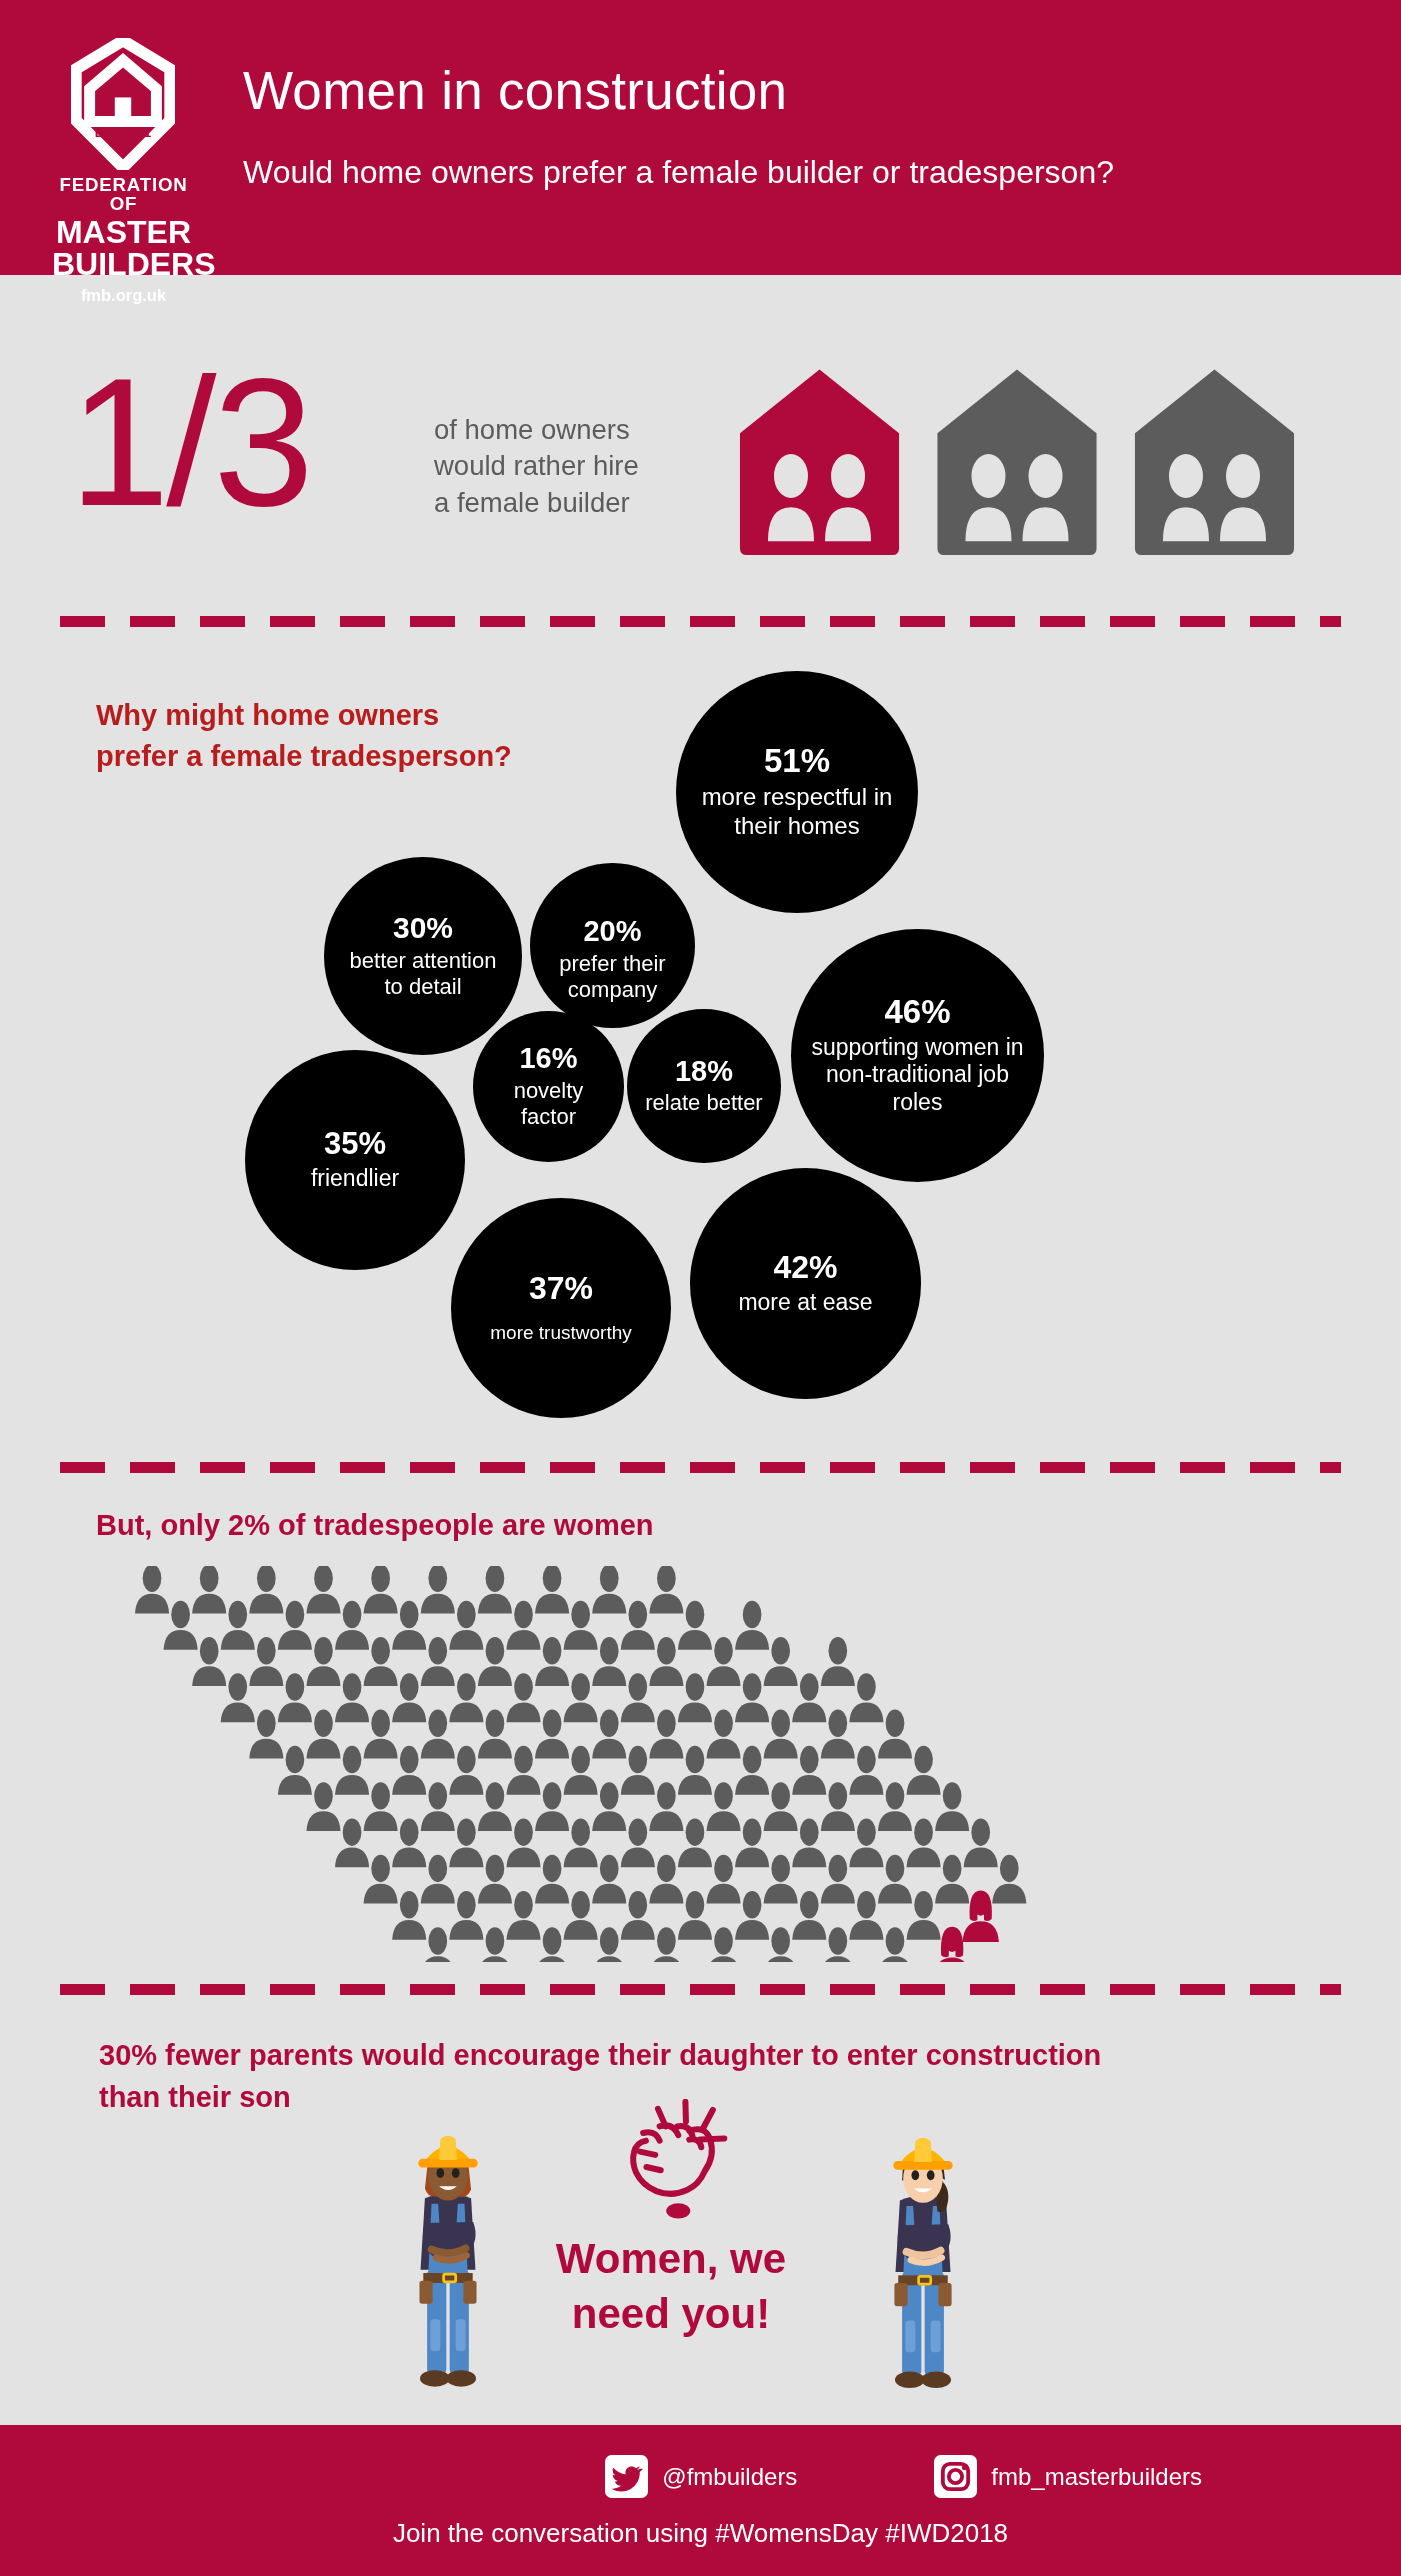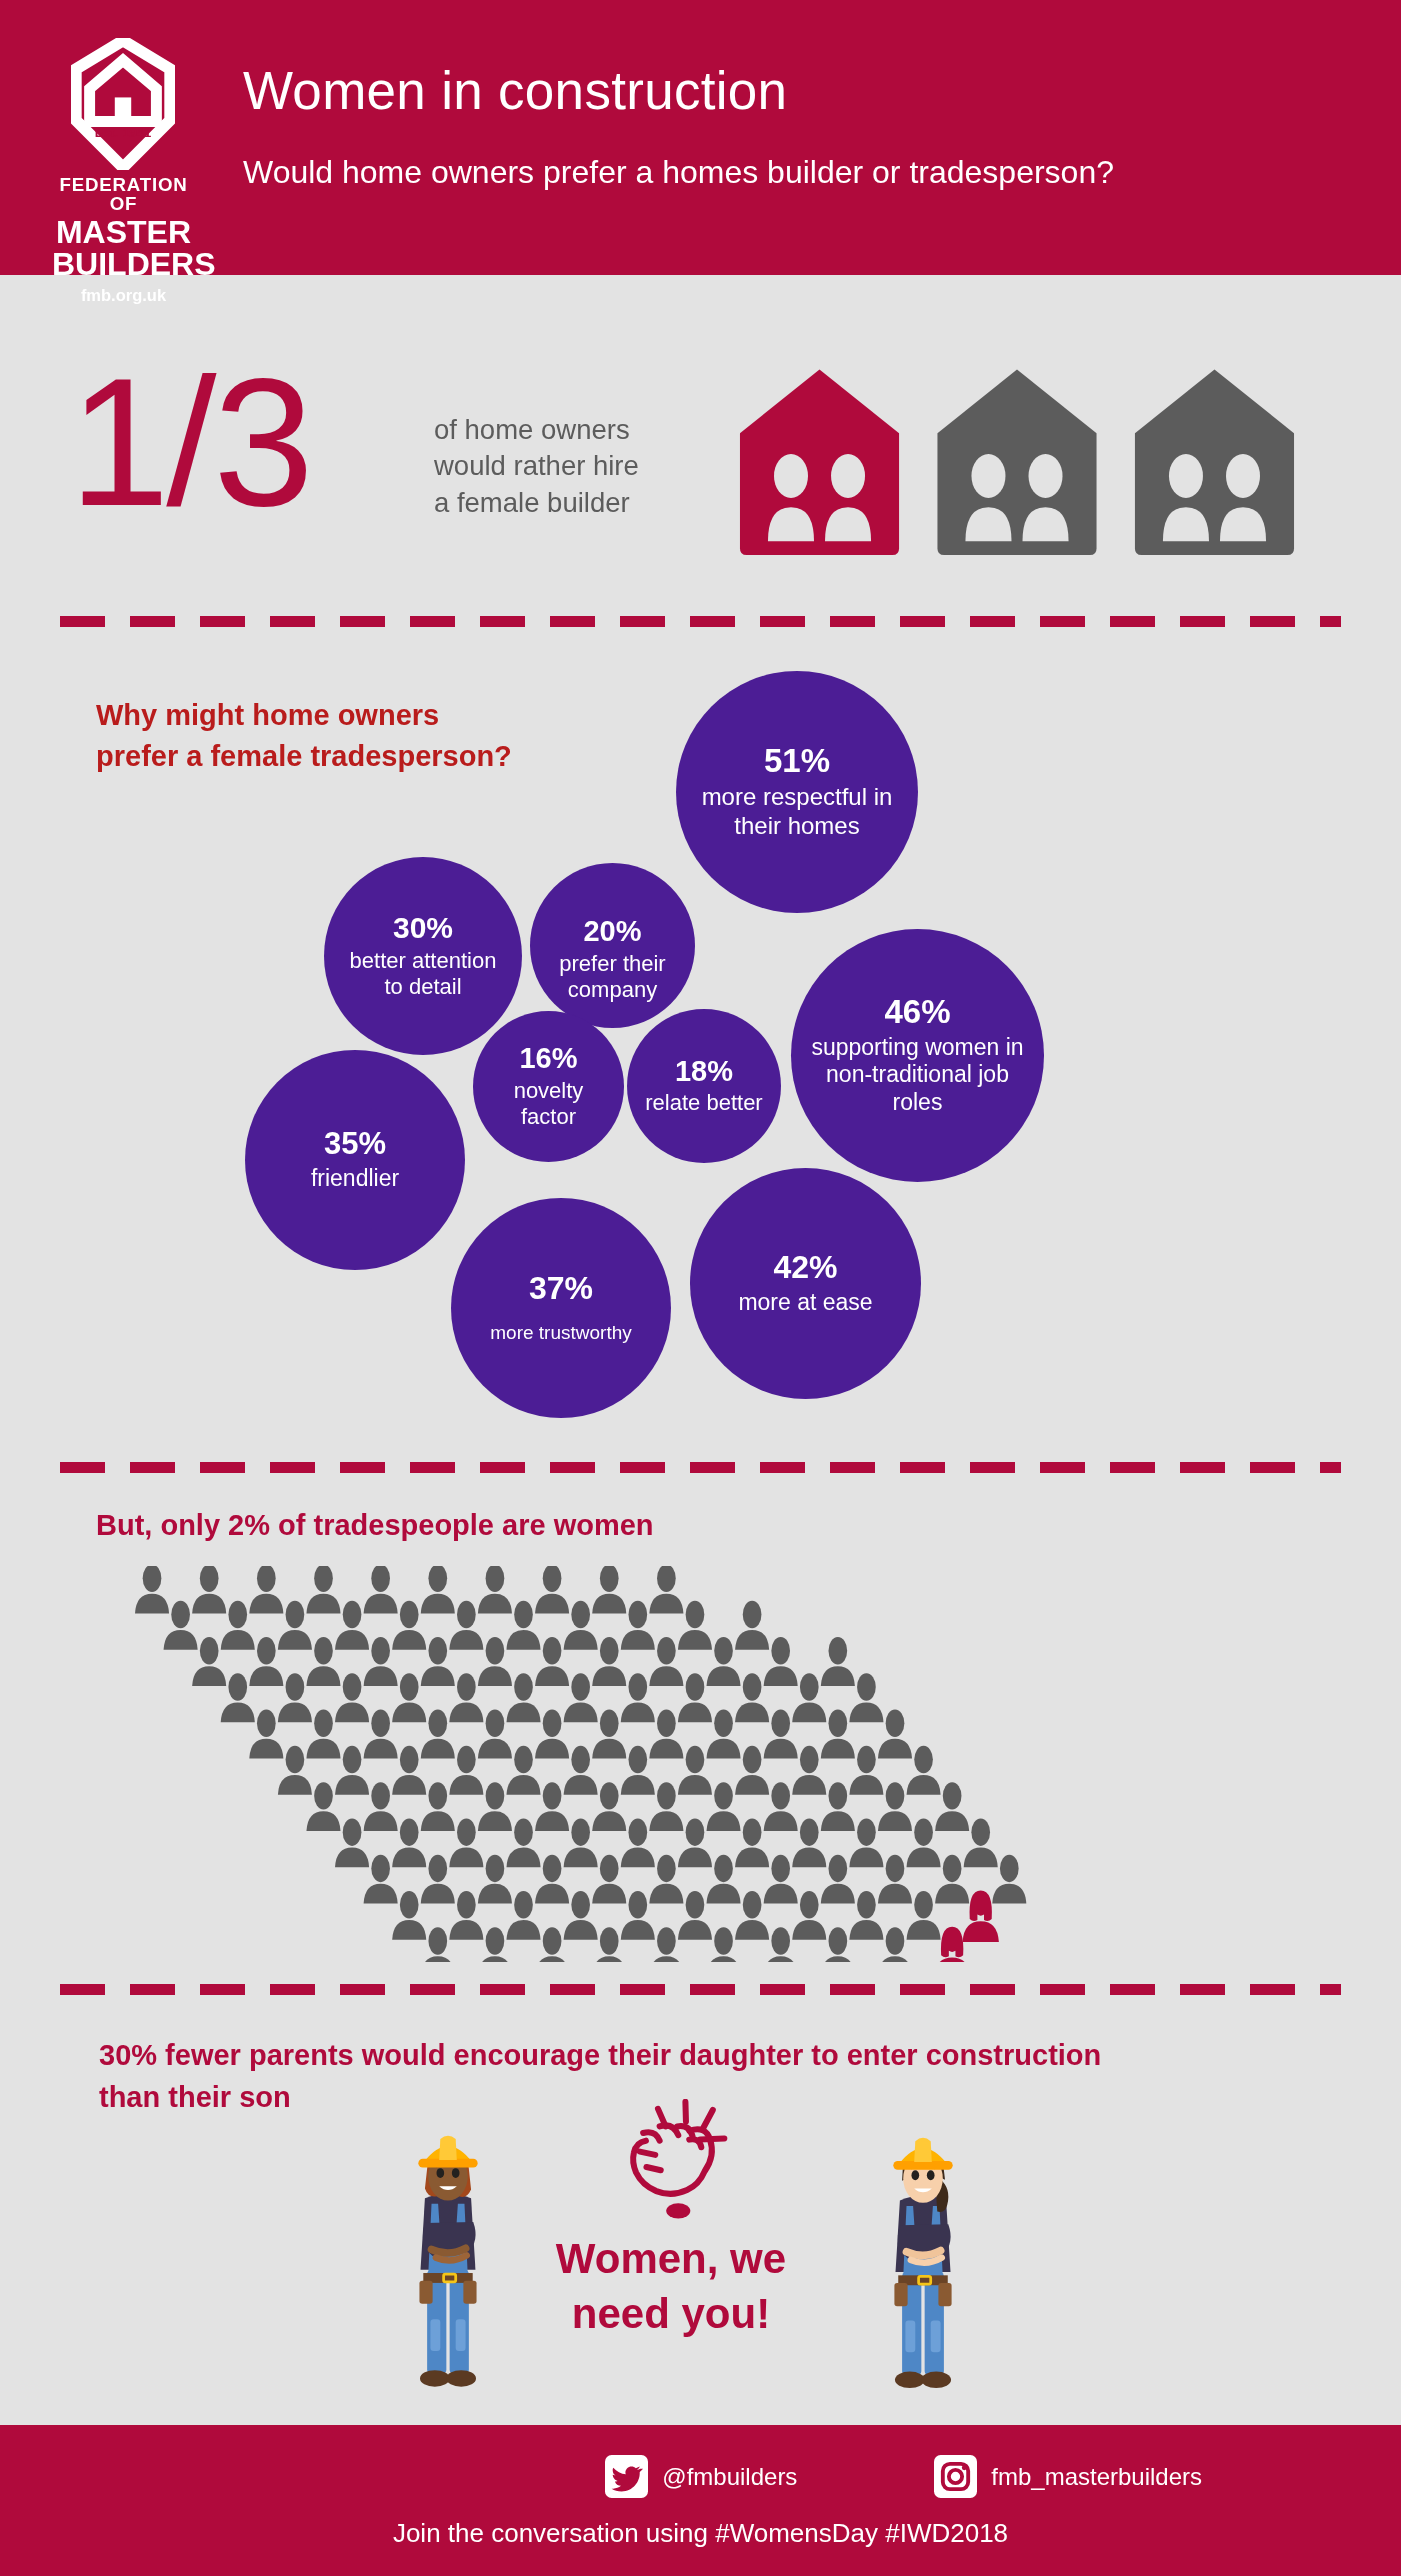--- a/index.html
+++ b/index.html
@@ -55,21 +55,21 @@
   }
   .houses{position:absolute;left:731px;top:363px;width:572px;height:192px;}
 
   
   .bubble-q{
     position:absolute;left:96px;top:695px;
     color:#b91c1c;font-size:29px;font-weight:bold;line-height:1.42;
   }
   .bubbles{position:absolute;left:0;top:0;width:1401px;height:2576px;pointer-events:none;}
   .bub{
-    position:absolute;border-radius:50%;background:#4c1d95;
+    position:absolute;border-radius:50%;background:#000000;
     display:flex;flex-direction:column;align-items:center;justify-content:center;
     color:#fff;text-align:center;box-sizing:border-box;
   }
   .bub .pct{font-weight:bold;line-height:1.05;}
   .bub .lbl{line-height:1.18;font-weight:400;}
 
   
   .two-pct-head{
     position:absolute;left:96px;top:1509px;
     color:#b00a3c;font-size:29px;font-weight:bold;
@@ -120,21 +120,21 @@
       </div>
       <div class="logo-txt">
         <div class="logo-l1">FEDERATION OF</div>
         <div class="logo-l2">MASTER</div>
         <div class="logo-l3">BUILDERS</div>
         <div class="logo-l4">fmb.org.uk</div>
       </div>
     </div>
 
     <div class="hdr-title">Women in construction</div>
-    <div class="hdr-sub">Would home owners prefer a homes builder or tradesperson?</div>
+    <div class="hdr-sub">Would home owners prefer a female builder or tradesperson?</div>
   </div>
 
   <div class="third-num">1/3</div>
   <div class="third-txt">
     <div>of home owners</div>
     <div>would rather hire</div>
     <div>a female builder</div>
   </div>
 
   <div class="houses">

